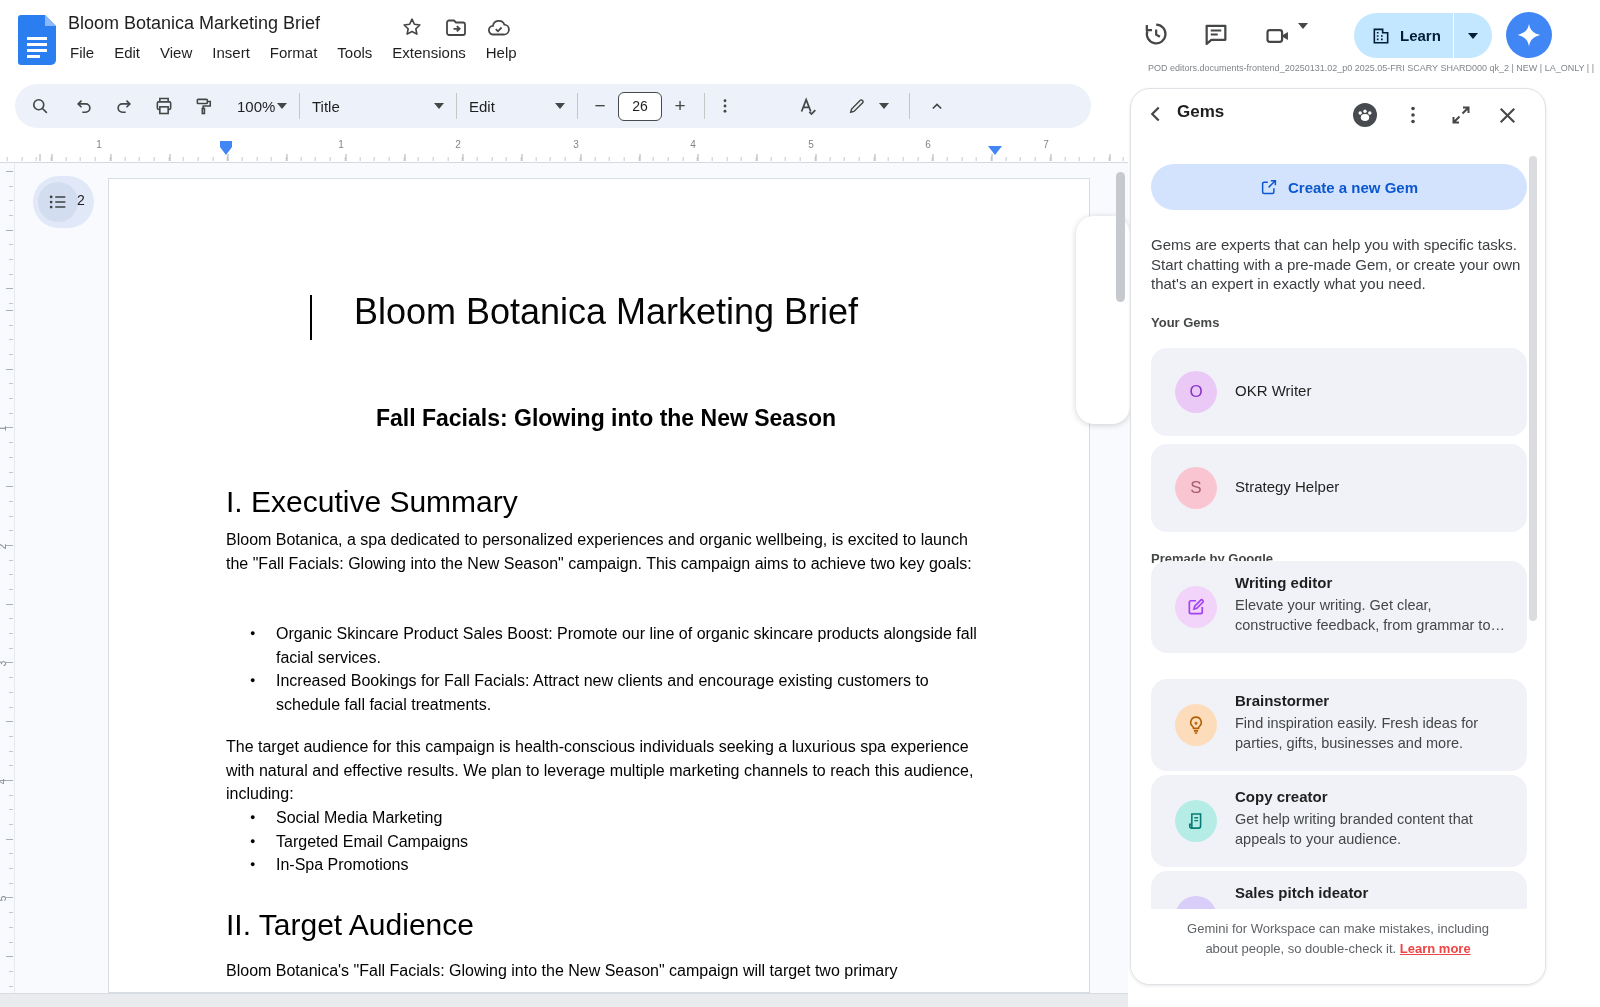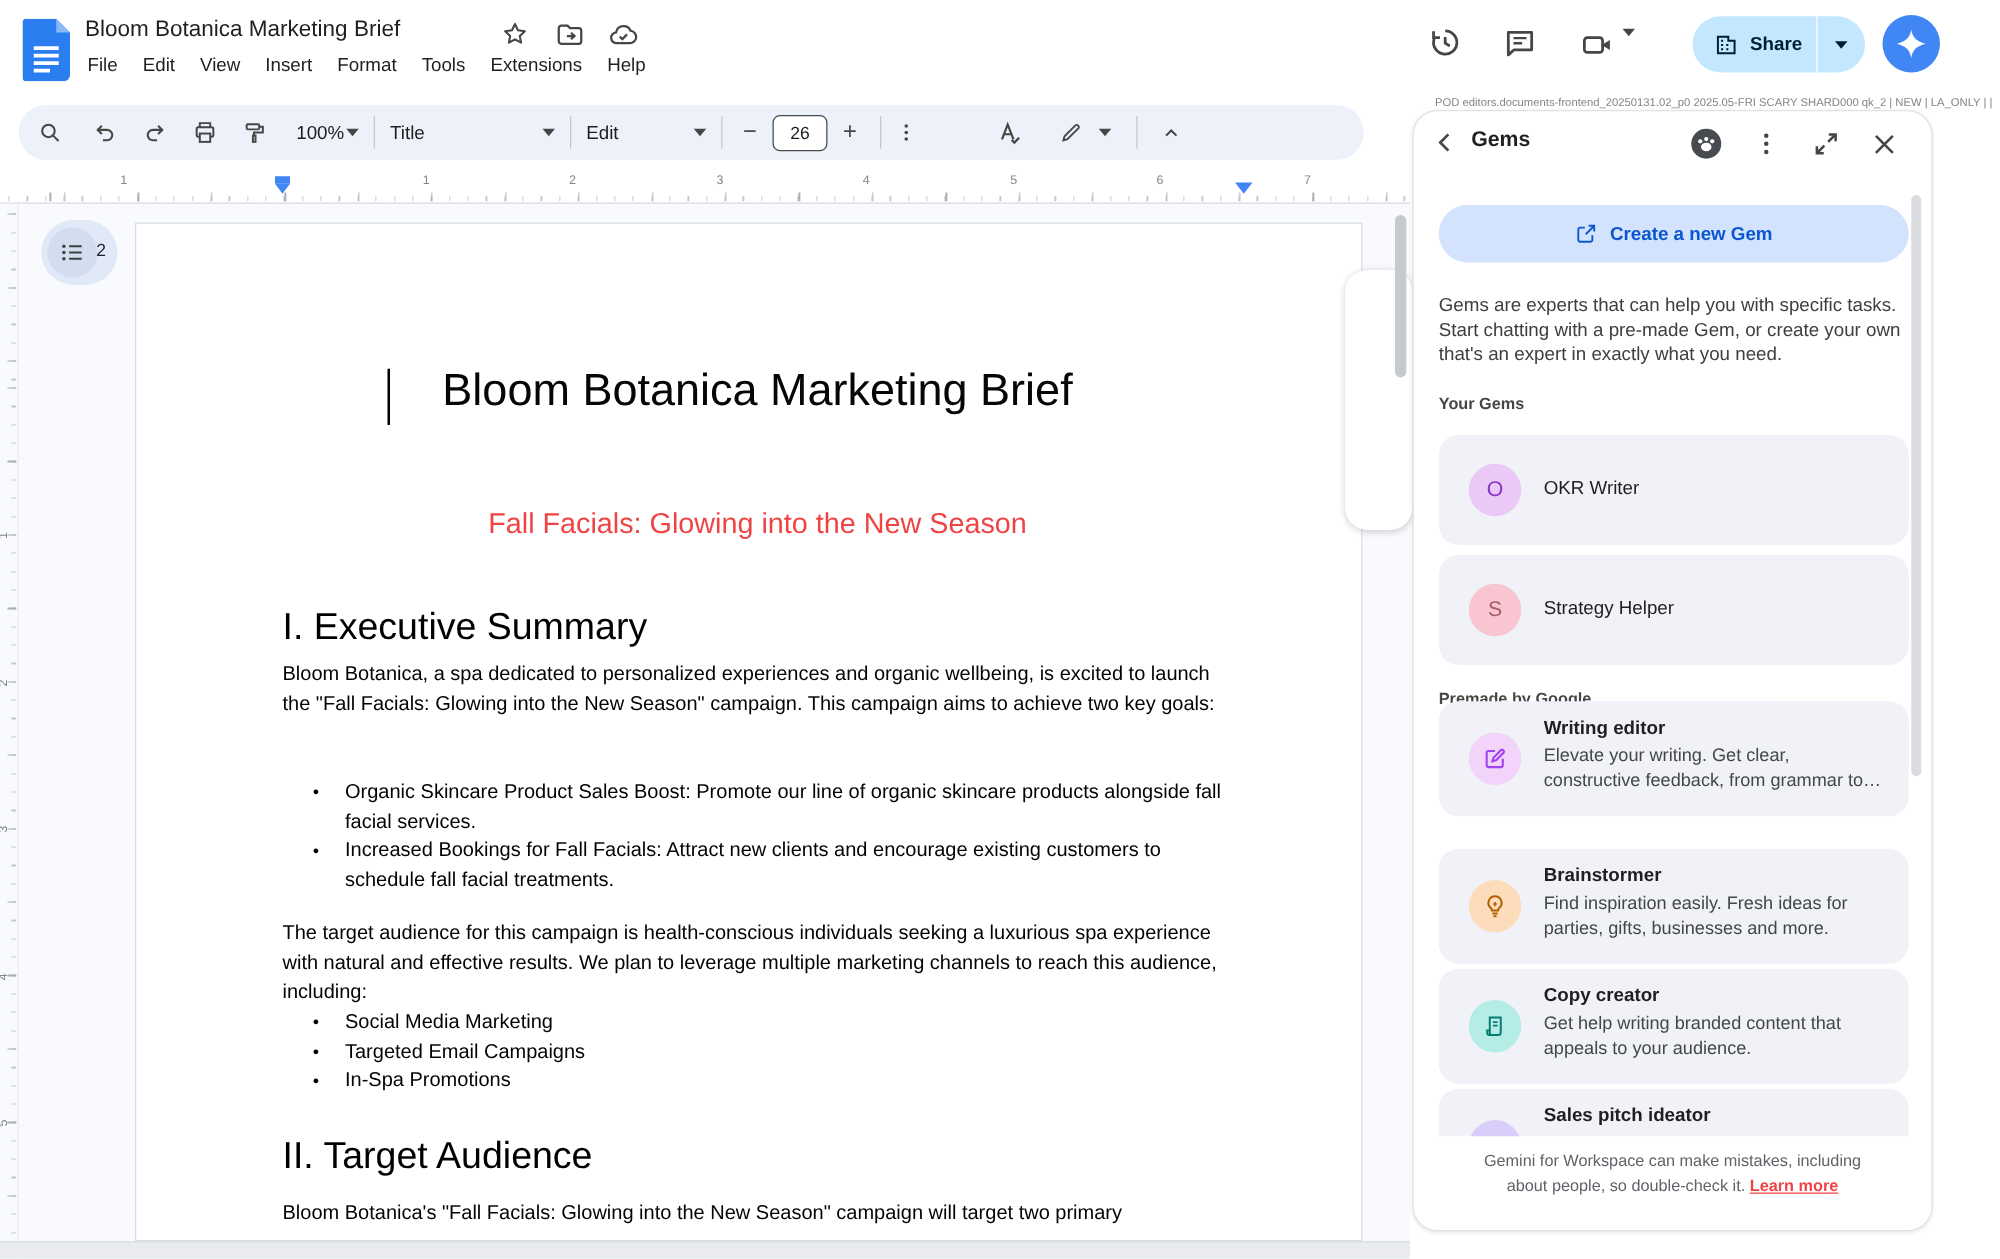--- a/index.html
+++ b/index.html
@@ -12,21 +12,21 @@
   .title-icon { position:absolute; top:16px; width:24px; height:24px; color:#444746; cursor:pointer; }
   .menubar { position:absolute; left:60px; top:42px; display:flex; }
   .menu-item { font-size:15px; color:#1f1f1f; padding:2px 10px; border-radius:8px; cursor:pointer; }
   .hdr-btn { position:absolute; width:28px; height:28px; color:#444746; cursor:pointer; }
   .share-pill { position:absolute; left:1354px; top:13px; width:138px; height:45px; border-radius:23px; background:#c2e7ff; display:flex; align-items:center; cursor:pointer; }
   .share-main { display:flex; align-items:center; gap:9px; padding-left:17px; width:99px; }
   .share-label { font-size:15px; font-weight:700; color:#001d35; }
   .share-divider { width:1px; height:45px; background:#ffffff; }
   .share-caret { flex:1; display:flex; justify-content:center; align-items:center; }
   .gemini-btn { position:absolute; left:1506px; top:12px; width:46px; height:46px; border-radius:50%; background:#4086f4; display:flex; align-items:center; justify-content:center; cursor:pointer; }
-  .debug-text { position:absolute; right:6px; top:77px; font-size:9px; color:#80868b; white-space:nowrap; }
+  .debug-text { position:absolute; right:6px; top:63px; font-size:9px; color:#80868b; white-space:nowrap; }
 
   
   .toolbar { position:absolute; left:15px; top:84px; width:1076px; height:44px; border-radius:22px; background:#edf2fa; display:flex; align-items:center; color:#444746; }
   .tb-btn { width:34px; height:34px; border-radius:50%; display:flex; align-items:center; justify-content:center; cursor:pointer; flex:0 0 auto; }
   .tb-sep { width:1px; height:26px; background:#c4c7c5; margin:0 4px; flex:0 0 auto; }
   .tb-select { display:flex; align-items:center; justify-content:space-between; padding:0 8px; height:34px; border-radius:6px; cursor:pointer; flex:0 0 auto; }
   .tb-select .lbl { font-size:15px; color:#1f1f1f; }
   .caret { width:0; height:0; border-left:5px solid transparent; border-right:5px solid transparent; border-top:6px solid #444746; }
   .size-box { width:44px; height:29px; border:1.5px solid #474b4f; border-radius:6px; background:#fff; display:flex; align-items:center; justify-content:center; font-size:14px; color:#1f1f1f; cursor:text; flex:0 0 auto; }
   .pm { font-size:19px; color:#444746; }
@@ -56,21 +56,21 @@
   .bottom-strip { position:absolute; left:0; top:993px; width:1128px; height:14px; background:#e9ebee; border-top:1px solid #d8dbe0; }
 
   .tabs-pill { position:absolute; left:33px; top:176px; width:61px; height:52px; border-radius:26px; background:#e1e9f8; cursor:pointer; }
   .tabs-pill .circ { position:absolute; left:5px; top:6px; width:40px; height:40px; border-radius:50%; background:#d3ddf0; display:flex; align-items:center; justify-content:center; }
   .tabs-pill .cnt { position:absolute; left:44px; top:16px; font-size:14px; color:#1f1f1f; }
 
   
   .page { position:absolute; left:108px; top:178px; width:982px; height:815px; background:#fff; border:1px solid #d8dce3; }
   .doc-cursor { position:absolute; left:201px; top:116px; width:2px; height:45px; background:#000; }
   .d-title { position:absolute; left:117px; top:112px; width:760px; text-align:center; font-size:36px; color:#060606; }
-  .d-subtitle { position:absolute; left:117px; top:226px; width:760px; text-align:center; font-size:23px; color:#ef4444; }
+  .d-subtitle { position:absolute; left:117px; top:226px; width:760px; text-align:center; font-size:23px; color:#000000;font-weight:bold; }
   .d-h1 { position:absolute; left:117px; font-size:30px; color:#000; }
   .d-p { position:absolute; left:117px; width:764px; font-size:16px; line-height:23.5px; color:#030303; }
   .d-ul { position:absolute; left:167px; width:714px; font-size:16px; line-height:23.5px; color:#030303; list-style:none; }
   .d-ul li { position:relative; }
   .d-ul li::before { content:"●"; position:absolute; left:-26px; top:0; font-size:9px; line-height:23.5px; color:#000; }
 
   .doc-scrollbar { position:absolute; left:1116px; top:172px; width:9px; height:130px; border-radius:5px; background:#c6c9ce; cursor:pointer; }
   .collapsed-card { position:absolute; left:1076px; top:216px; width:54px; height:208px; background:#fff; border-radius:18px; box-shadow:0 1px 6px rgba(0,0,0,0.18); }
 
   
@@ -165,21 +165,21 @@
   </div>
 
   <div class="share-pill">
     <div class="share-main">
       <span>
         <svg width="20" height="20" viewBox="0 0 24 24">
             <path d="M4 20V4h10v4h6v12z" fill="none" stroke="#001d35" stroke-width="1.9"></path>
             <path d="M7 8h2M7 12h2M7 16h2M12 12h2M12 16h2M17 12h0M17 16h0" stroke="#001d35" stroke-width="1.9"></path>
           </svg>
       </span>
-      <span class="share-label">Share</span>
+      <span class="share-label">Learn</span>
     </div>
     <div class="share-divider"></div>
     <div class="share-caret">
         <span class="caret" style="border-top-color:#001d35"></span>
       </div>
   </div>
 
   <div class="gemini-btn">
     <svg width="26" height="26" viewBox="0 0 24 24">
         <path d="M12 1.5c.9 5.8 3.8 8.7 10.5 10.5C15.8 13.8 12.9 16.7 12 22.5 11.1 16.7 8.2 13.8 1.5 12 8.2 10.2 11.1 7.3 12 1.5z" fill="#ffffff"></path>

